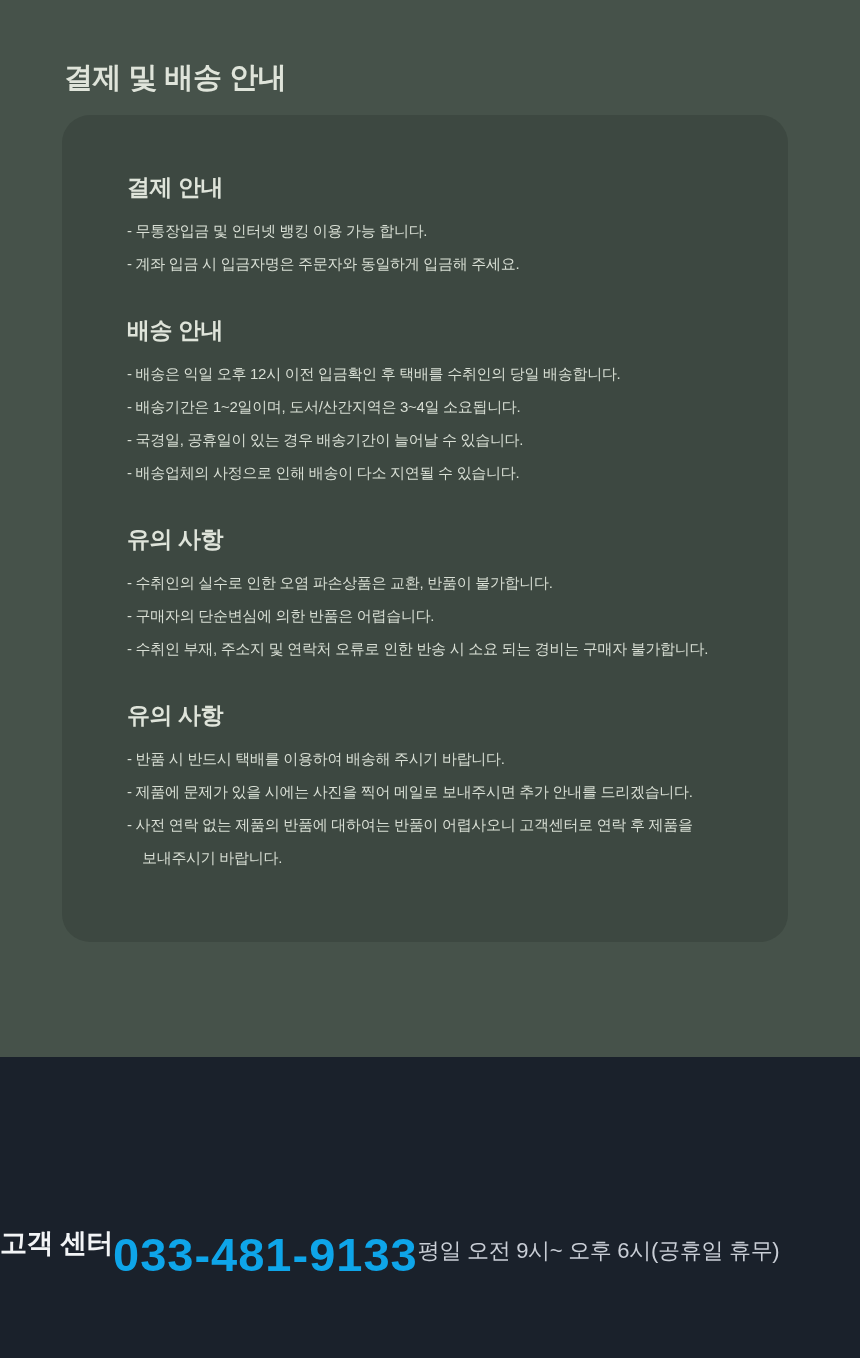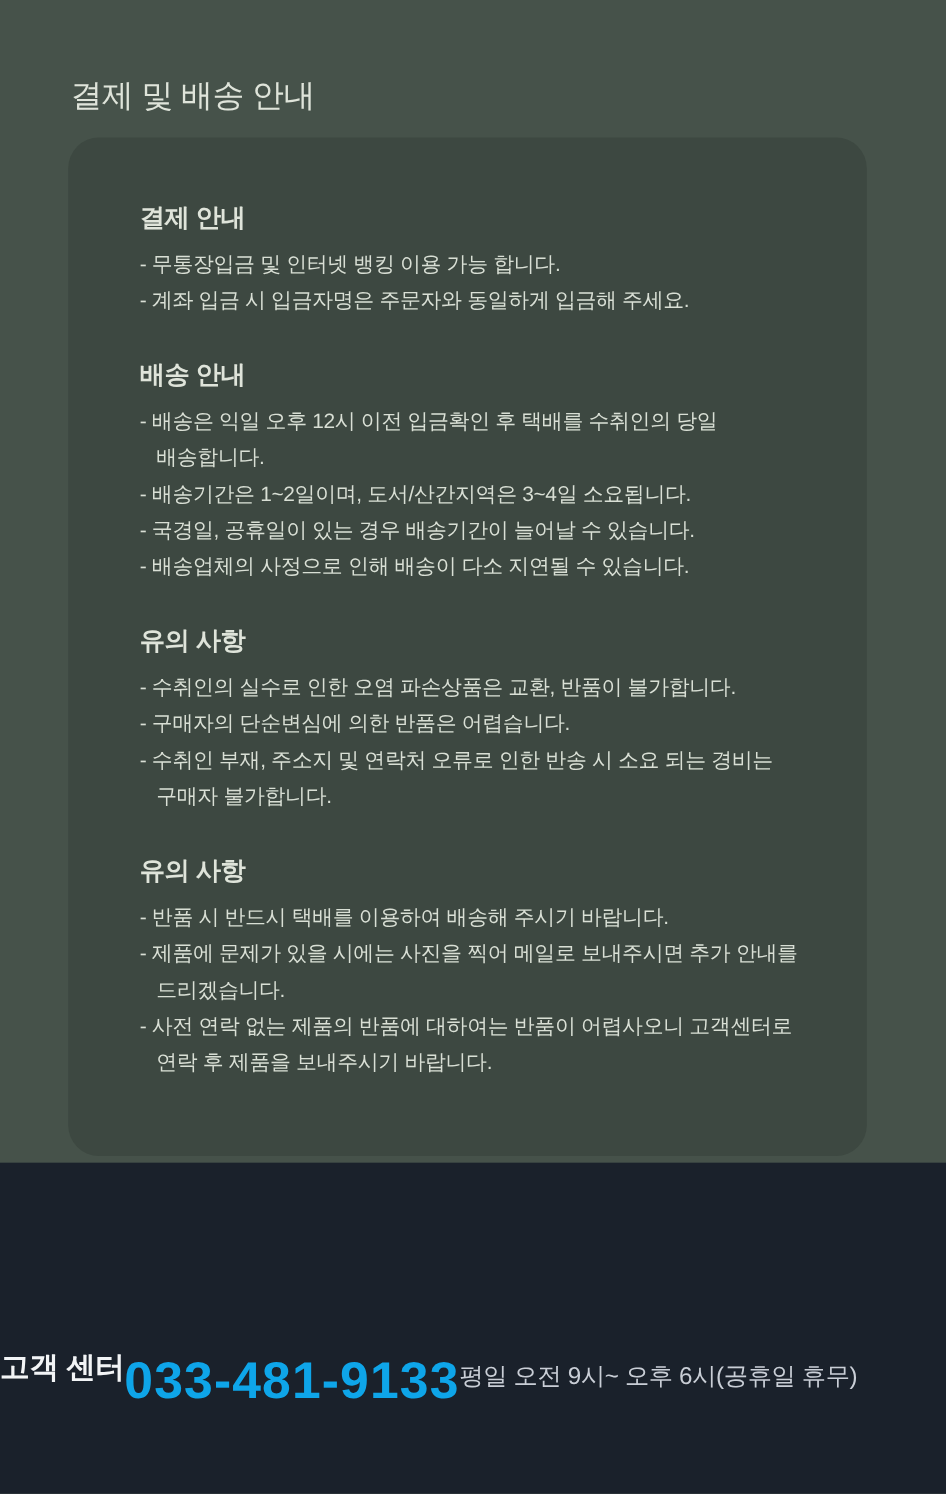--- a/index.html
+++ b/index.html
@@ -15,24 +15,24 @@
     height: 1358px;
     display: flex;
     flex-direction: column;
   }
   .green-area {
     height: 1057px;
     background: #46524a;
     padding-top: 54px;
   }
   .page-title {
-    margin: 16px 0 0 64px;
+    margin: 6px 0 0 64px;
     font-size: 29px;
     line-height: 34px;
-    font-weight: 400;
+    font-weight: 700;
     letter-spacing: -0.5px;
     color: #dfe4da;
   }
   .card {
     margin: 21px 72px 0 62px;
     background: #3d4841;
     border-radius: 28px;
     padding: 46px 28px 56px 53px;
     color: #d9dfd5;
   }
@@ -41,21 +41,21 @@
     margin: 36px 0 13px 0;
     font-size: 23px;
     line-height: 28px;
     font-weight: 700;
     letter-spacing: -0.5px;
     color: #dfe4da;
   }
   .section:first-child .section-heading { margin-top: 0; }
   .list-item {
     margin: 0;
-    font-size: 19px;
+    font-size: 15px;
     line-height: 33px;
     letter-spacing: -0.3px;
     padding-left: 15px;
     text-indent: -15px;
     word-break: keep-all;
     color: #d9dfd5;
   }
   .footer {
     height: 301px;
     background: #1a212b;

